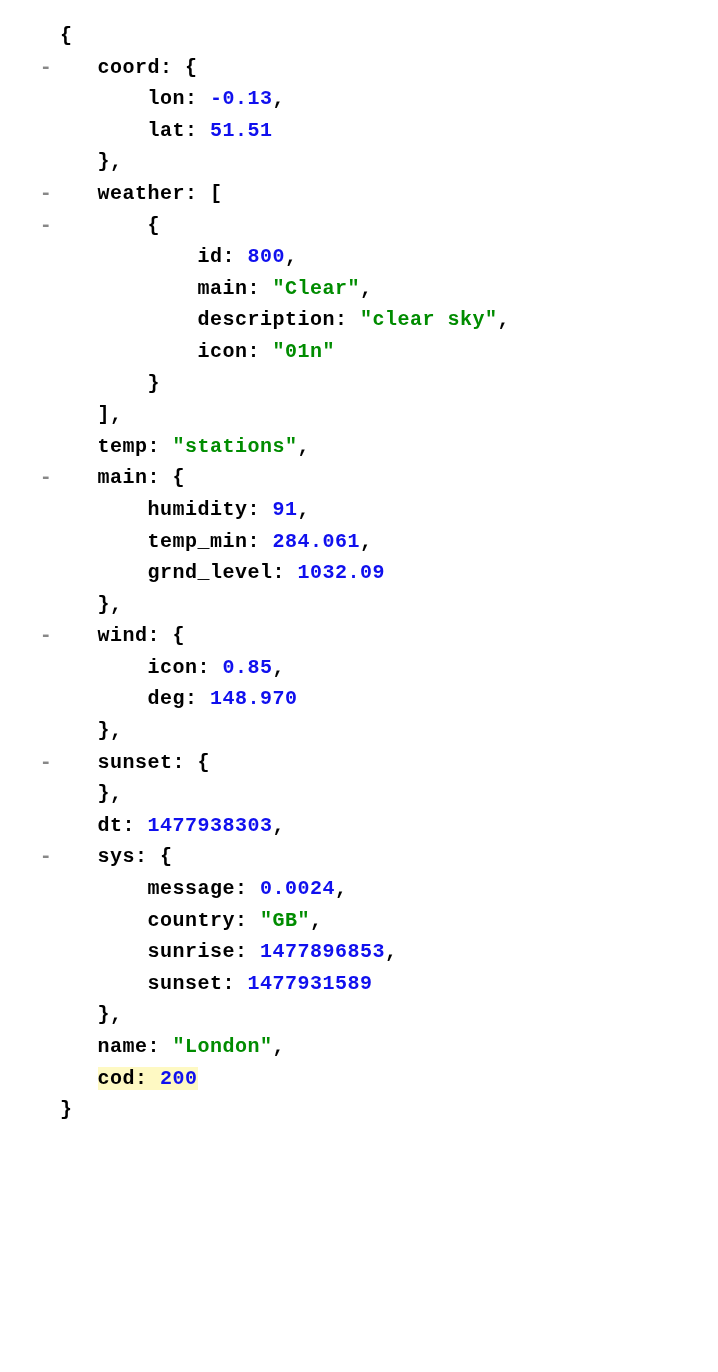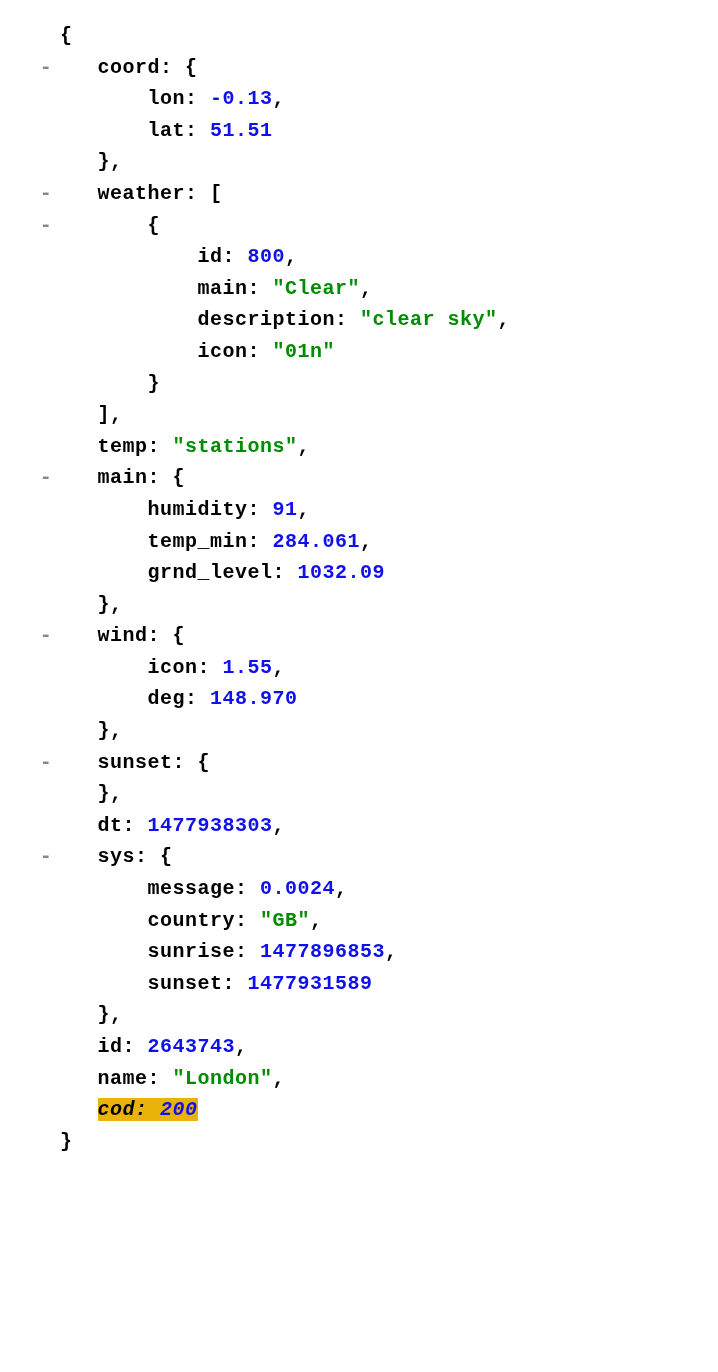--- a/index.html
+++ b/index.html
@@ -23,22 +23,21 @@
     left: -24px;
     top: 0;
     width: 20px;
     text-align: center;
     color: #888;
     cursor: pointer;
     user-select: none;
     font-weight: bold;
   }
   .hl {
-    background: #eab308;
-    font-style: italic;
+    background: #fef9c3;
   }
 </style>
 </head>
 <body>
 
 <div>
 
 <div class="line"><span class="punct">{</span></div>
 
 <div class="line"><span class="toggle">-</span>   <span class="key">coord</span><span class="punct">: </span><span class="punct">{</span></div>
@@ -57,35 +56,34 @@
 
 <div class="line">   <span class="key">temp</span><span class="punct">: </span><span class="str">"stations"</span><span class="punct">,</span></div>
 
 <div class="line"><span class="toggle">-</span>   <span class="key">main</span><span class="punct">: </span><span class="punct">{</span></div>
 <div class="line">       <span class="key">humidity</span><span class="punct">: </span><span class="num">91</span><span class="punct">,</span></div>
 <div class="line">       <span class="key">temp_min</span><span class="punct">: </span><span class="num">284.061</span><span class="punct">,</span></div>
 <div class="line">       <span class="key">grnd_level</span><span class="punct">: </span><span class="num">1032.09</span></div>
 <div class="line">   <span class="punct">}</span><span class="punct">,</span></div>
 
 <div class="line"><span class="toggle">-</span>   <span class="key">wind</span><span class="punct">: </span><span class="punct">{</span></div>
-<div class="line">       <span class="key">icon</span><span class="punct">: </span><span class="num">1.55</span><span class="punct">,</span></div>
+<div class="line">       <span class="key">icon</span><span class="punct">: </span><span class="num">0.85</span><span class="punct">,</span></div>
 <div class="line">       <span class="key">deg</span><span class="punct">: </span><span class="num">148.970</span></div>
 <div class="line">   <span class="punct">}</span><span class="punct">,</span></div>
 
 <div class="line"><span class="toggle">-</span>   <span class="key">sunset</span><span class="punct">: </span><span class="punct">{</span></div>
 <div class="line">   <span class="punct">}</span><span class="punct">,</span></div>
 
 <div class="line">   <span class="key">dt</span><span class="punct">: </span><span class="num">1477938303</span><span class="punct">,</span></div>
 
 <div class="line"><span class="toggle">-</span>   <span class="key">sys</span><span class="punct">: </span><span class="punct">{</span></div>
 <div class="line">       <span class="key">message</span><span class="punct">: </span><span class="num">0.0024</span><span class="punct">,</span></div>
 <div class="line">       <span class="key">country</span><span class="punct">: </span><span class="str">"GB"</span><span class="punct">,</span></div>
 <div class="line">       <span class="key">sunrise</span><span class="punct">: </span><span class="num">1477896853</span><span class="punct">,</span></div>
 <div class="line">       <span class="key">sunset</span><span class="punct">: </span><span class="num">1477931589</span></div>
 <div class="line">   <span class="punct">}</span><span class="punct">,</span></div>
 
-<div class="line">   <span class="key">id</span><span class="punct">: </span><span class="num">2643743</span><span class="punct">,</span></div>
 <div class="line">   <span class="key">name</span><span class="punct">: </span><span class="str">"London"</span><span class="punct">,</span></div>
 <div class="line">   <span class="hl"><span class="key">cod</span><span class="punct">: </span><span class="num">200</span></span></div>
 
 <div class="line"><span class="punct">}</span></div>
 
 </div>
 
 </body></html>

